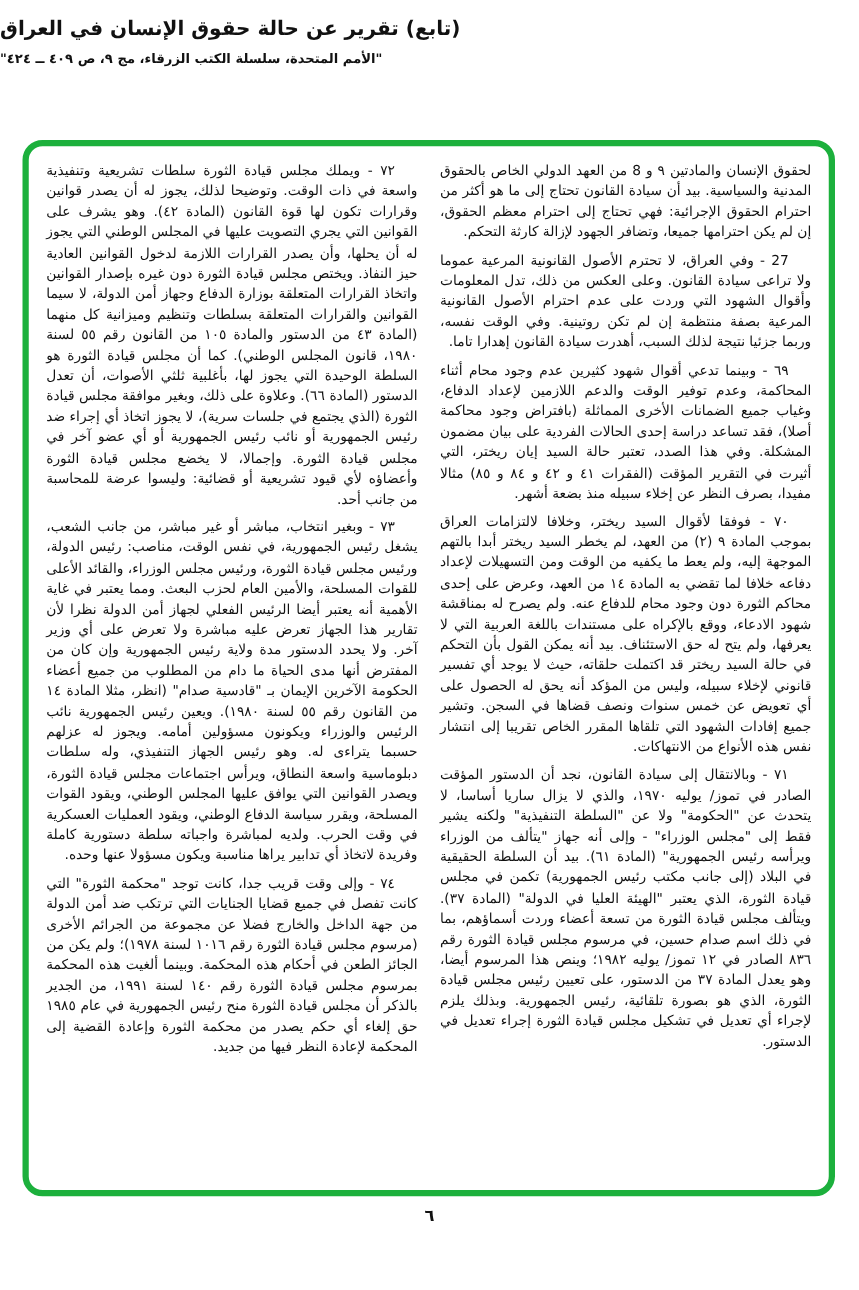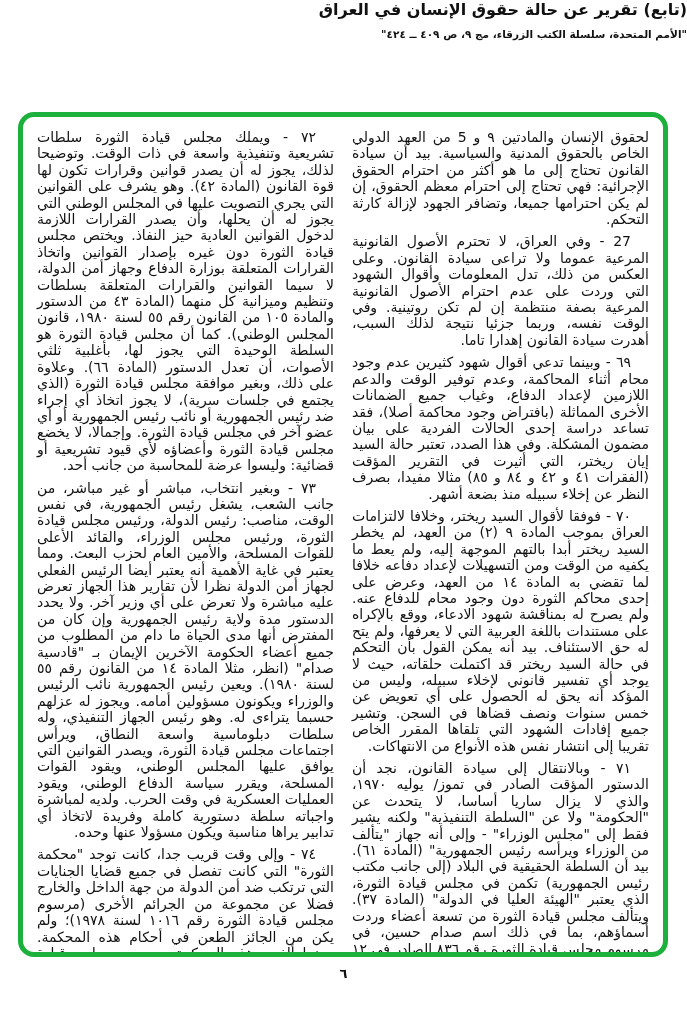--- a/index.html
+++ b/index.html
@@ -11,22 +11,22 @@
     position: relative;
     width: 687px;
     height: 1032px;
     background: #ffffff;
     font-family: "DejaVu Sans", sans-serif;
     color: #111111;
     overflow: hidden;
   }
   .doc-header {
     direction: rtl;
-    text-align: right;
-    padding-top: 0;
+    text-align: left;
+    padding-top: 13px;
   }
   .doc-title {
     font-size: 16px;
     font-weight: bold;
     letter-spacing: 0;
   }
   .doc-subtitle {
     font-size: 15px;
     font-weight: bold;
     margin-top: 8px;
@@ -52,21 +52,21 @@
   .columns {
     display: flex;
     direction: rtl;
     gap: 18px;
     height: 100%;
   }
   .col {
     flex: 1 1 0;
     direction: rtl;
     text-align: justify;
-    font-size: 14px;
+    font-size: 11px;
     line-height: 16.4px;
   }
   .col p {
     margin: 0 0 6px 0;
     text-indent: 18px;
   }
   .col p.no-indent {
     text-indent: 0;
   }
   .page-number {
@@ -87,21 +87,21 @@
 
   <header class="doc-header">
     <div class="doc-title">(تابع) تقرير عن حالة حقوق الإنسان في العراق</div>
     <div class="doc-source">"الأمم المتحدة، سلسلة الكتب الزرقاء، مج ٩، ص ٤٠٩ ــ ٤٢٤"</div>
   </header>
 
   <main class="text-frame" style="border-color: rgb(28, 176, 60);">
     <div class="columns">
 
       <section class="col">
-        <p class="no-indent">لحقوق الإنسان والمادتين ٩ و 5 من العهد الدولي الخاص بالحقوق المدنية والسياسية. بيد أن سيادة القانون تحتاج إلى ما هو أكثر من احترام الحقوق الإجرائية: فهي تحتاج إلى احترام معظم الحقوق، إن لم يكن احترامها جميعا، وتضافر الجهود لإزالة كارثة التحكم.</p>
+        <p class="no-indent">لحقوق الإنسان والمادتين ٩ و 8 من العهد الدولي الخاص بالحقوق المدنية والسياسية. بيد أن سيادة القانون تحتاج إلى ما هو أكثر من احترام الحقوق الإجرائية: فهي تحتاج إلى احترام معظم الحقوق، إن لم يكن احترامها جميعا، وتضافر الجهود لإزالة كارثة التحكم.</p>
         <p>27 - وفي العراق، لا تحترم الأصول القانونية المرعية عموما ولا تراعى سيادة القانون. وعلى العكس من ذلك، تدل المعلومات وأقوال الشهود التي وردت على عدم احترام الأصول القانونية المرعية بصفة منتظمة إن لم تكن روتينية. وفي الوقت نفسه، وربما جزئيا نتيجة لذلك السبب، أهدرت سيادة القانون إهدارا تاما.</p>
         <p>٦٩ - وبينما تدعي أقوال شهود كثيرين عدم وجود محام أثناء المحاكمة، وعدم توفير الوقت والدعم اللازمين لإعداد الدفاع، وغياب جميع الضمانات الأخرى المماثلة (بافتراض وجود محاكمة أصلا)، فقد تساعد دراسة إحدى الحالات الفردية على بيان مضمون المشكلة. وفي هذا الصدد، تعتبر حالة السيد إيان ريختر، التي أثيرت في التقرير المؤقت (الفقرات ٤١ و ٤٢ و ٨٤ و ٨٥) مثالا مفيدا، بصرف النظر عن إخلاء سبيله منذ بضعة أشهر.</p>
         <p>٧٠ - فوفقا لأقوال السيد ريختر، وخلافا لالتزامات العراق بموجب المادة ٩ (٢) من العهد، لم يخطر السيد ريختر أبدا بالتهم الموجهة إليه، ولم يعط ما يكفيه من الوقت ومن التسهيلات لإعداد دفاعه خلافا لما تقضي به المادة ١٤ من العهد، وعرض على إحدى محاكم الثورة دون وجود محام للدفاع عنه. ولم يصرح له بمناقشة شهود الادعاء، ووقع بالإكراه على مستندات باللغة العربية التي لا يعرفها، ولم يتح له حق الاستئناف. بيد أنه يمكن القول بأن التحكم في حالة السيد ريختر قد اكتملت حلقاته، حيث لا يوجد أي تفسير قانوني لإخلاء سبيله، وليس من المؤكد أنه يحق له الحصول على أي تعويض عن خمس سنوات ونصف قضاها في السجن. وتشير جميع إفادات الشهود التي تلقاها المقرر الخاص تقريبا إلى انتشار نفس هذه الأنواع من الانتهاكات.</p>
         <p>٧١ - وبالانتقال إلى سيادة القانون، نجد أن الدستور المؤقت الصادر في تموز/ يوليه ١٩٧٠، والذي لا يزال ساريا أساسا، لا يتحدث عن "الحكومة" ولا عن "السلطة التنفيذية" ولكنه يشير فقط إلى "مجلس الوزراء" - وإلى أنه جهاز "يتألف من الوزراء ويرأسه رئيس الجمهورية" (المادة ٦١). بيد أن السلطة الحقيقية في البلاد (إلى جانب مكتب رئيس الجمهورية) تكمن في مجلس قيادة الثورة، الذي يعتبر "الهيئة العليا في الدولة" (المادة ٣٧). ويتألف مجلس قيادة الثورة من تسعة أعضاء وردت أسماؤهم، بما في ذلك اسم صدام حسين، في مرسوم مجلس قيادة الثورة رقم ٨٣٦ الصادر في ١٢ تموز/ يوليه ١٩٨٢؛ وينص هذا المرسوم أيضا، وهو يعدل المادة ٣٧ من الدستور، على تعيين رئيس مجلس قيادة الثورة، الذي هو بصورة تلقائية، رئيس الجمهورية. وبذلك يلزم لإجراء أي تعديل في تشكيل مجلس قيادة الثورة إجراء تعديل في الدستور.</p>
       </section>
 
       <section class="col">
         <p>٧٢ - ويملك مجلس قيادة الثورة سلطات تشريعية وتنفيذية واسعة في ذات الوقت. وتوضيحا لذلك، يجوز له أن يصدر قوانين وقرارات تكون لها قوة القانون (المادة ٤٢). وهو يشرف على القوانين التي يجري التصويت عليها في المجلس الوطني التي يجوز له أن يحلها، وأن يصدر القرارات اللازمة لدخول القوانين العادية حيز النفاذ. ويختص مجلس قيادة الثورة دون غيره بإصدار القوانين واتخاذ القرارات المتعلقة بوزارة الدفاع وجهاز أمن الدولة، لا سيما القوانين والقرارات المتعلقة بسلطات وتنظيم وميزانية كل منهما (المادة ٤٣ من الدستور والمادة ١٠٥ من القانون رقم ٥٥ لسنة ١٩٨٠، قانون المجلس الوطني). كما أن مجلس قيادة الثورة هو السلطة الوحيدة التي يجوز لها، بأغلبية ثلثي الأصوات، أن تعدل الدستور (المادة ٦٦). وعلاوة على ذلك، وبغير موافقة مجلس قيادة الثورة (الذي يجتمع في جلسات سرية)، لا يجوز اتخاذ أي إجراء ضد رئيس الجمهورية أو نائب رئيس الجمهورية أو أي عضو آخر في مجلس قيادة الثورة. وإجمالا، لا يخضع مجلس قيادة الثورة وأعضاؤه لأي قيود تشريعية أو قضائية: وليسوا عرضة للمحاسبة من جانب أحد.</p>
         <p>٧٣ - وبغير انتخاب، مباشر أو غير مباشر، من جانب الشعب، يشغل رئيس الجمهورية، في نفس الوقت، مناصب: رئيس الدولة، ورئيس مجلس قيادة الثورة، ورئيس مجلس الوزراء، والقائد الأعلى للقوات المسلحة، والأمين العام لحزب البعث. ومما يعتبر في غاية الأهمية أنه يعتبر أيضا الرئيس الفعلي لجهاز أمن الدولة نظرا لأن تقارير هذا الجهاز تعرض عليه مباشرة ولا تعرض على أي وزير آخر. ولا يحدد الدستور مدة ولاية رئيس الجمهورية وإن كان من المفترض أنها مدى الحياة ما دام من المطلوب من جميع أعضاء الحكومة الآخرين الإيمان بـ "قادسية صدام" (انظر، مثلا المادة ١٤ من القانون رقم ٥٥ لسنة ١٩٨٠). ويعين رئيس الجمهورية نائب الرئيس والوزراء ويكونون مسؤولين أمامه. ويجوز له عزلهم حسبما يتراءى له. وهو رئيس الجهاز التنفيذي، وله سلطات دبلوماسية واسعة النطاق، ويرأس اجتماعات مجلس قيادة الثورة، ويصدر القوانين التي يوافق عليها المجلس الوطني، ويقود القوات المسلحة، ويقرر سياسة الدفاع الوطني، ويقود العمليات العسكرية في وقت الحرب. ولديه لمباشرة واجباته سلطة دستورية كاملة وفريدة لاتخاذ أي تدابير يراها مناسبة ويكون مسؤولا عنها وحده.</p>
         <p>٧٤ - وإلى وقت قريب جدا، كانت توجد "محكمة الثورة" التي كانت تفصل في جميع قضايا الجنايات التي ترتكب ضد أمن الدولة من جهة الداخل والخارج فضلا عن مجموعة من الجرائم الأخرى (مرسوم مجلس قيادة الثورة رقم ١٠١٦ لسنة ١٩٧٨)؛ ولم يكن من الجائز الطعن في أحكام هذه المحكمة. وبينما ألغيت هذه المحكمة بمرسوم مجلس قيادة الثورة رقم ١٤٠ لسنة ١٩٩١، من الجدير بالذكر أن مجلس قيادة الثورة منح رئيس الجمهورية في عام ١٩٨٥ حق إلغاء أي حكم يصدر من محكمة الثورة وإعادة القضية إلى المحكمة لإعادة النظر فيها من جديد.</p>

